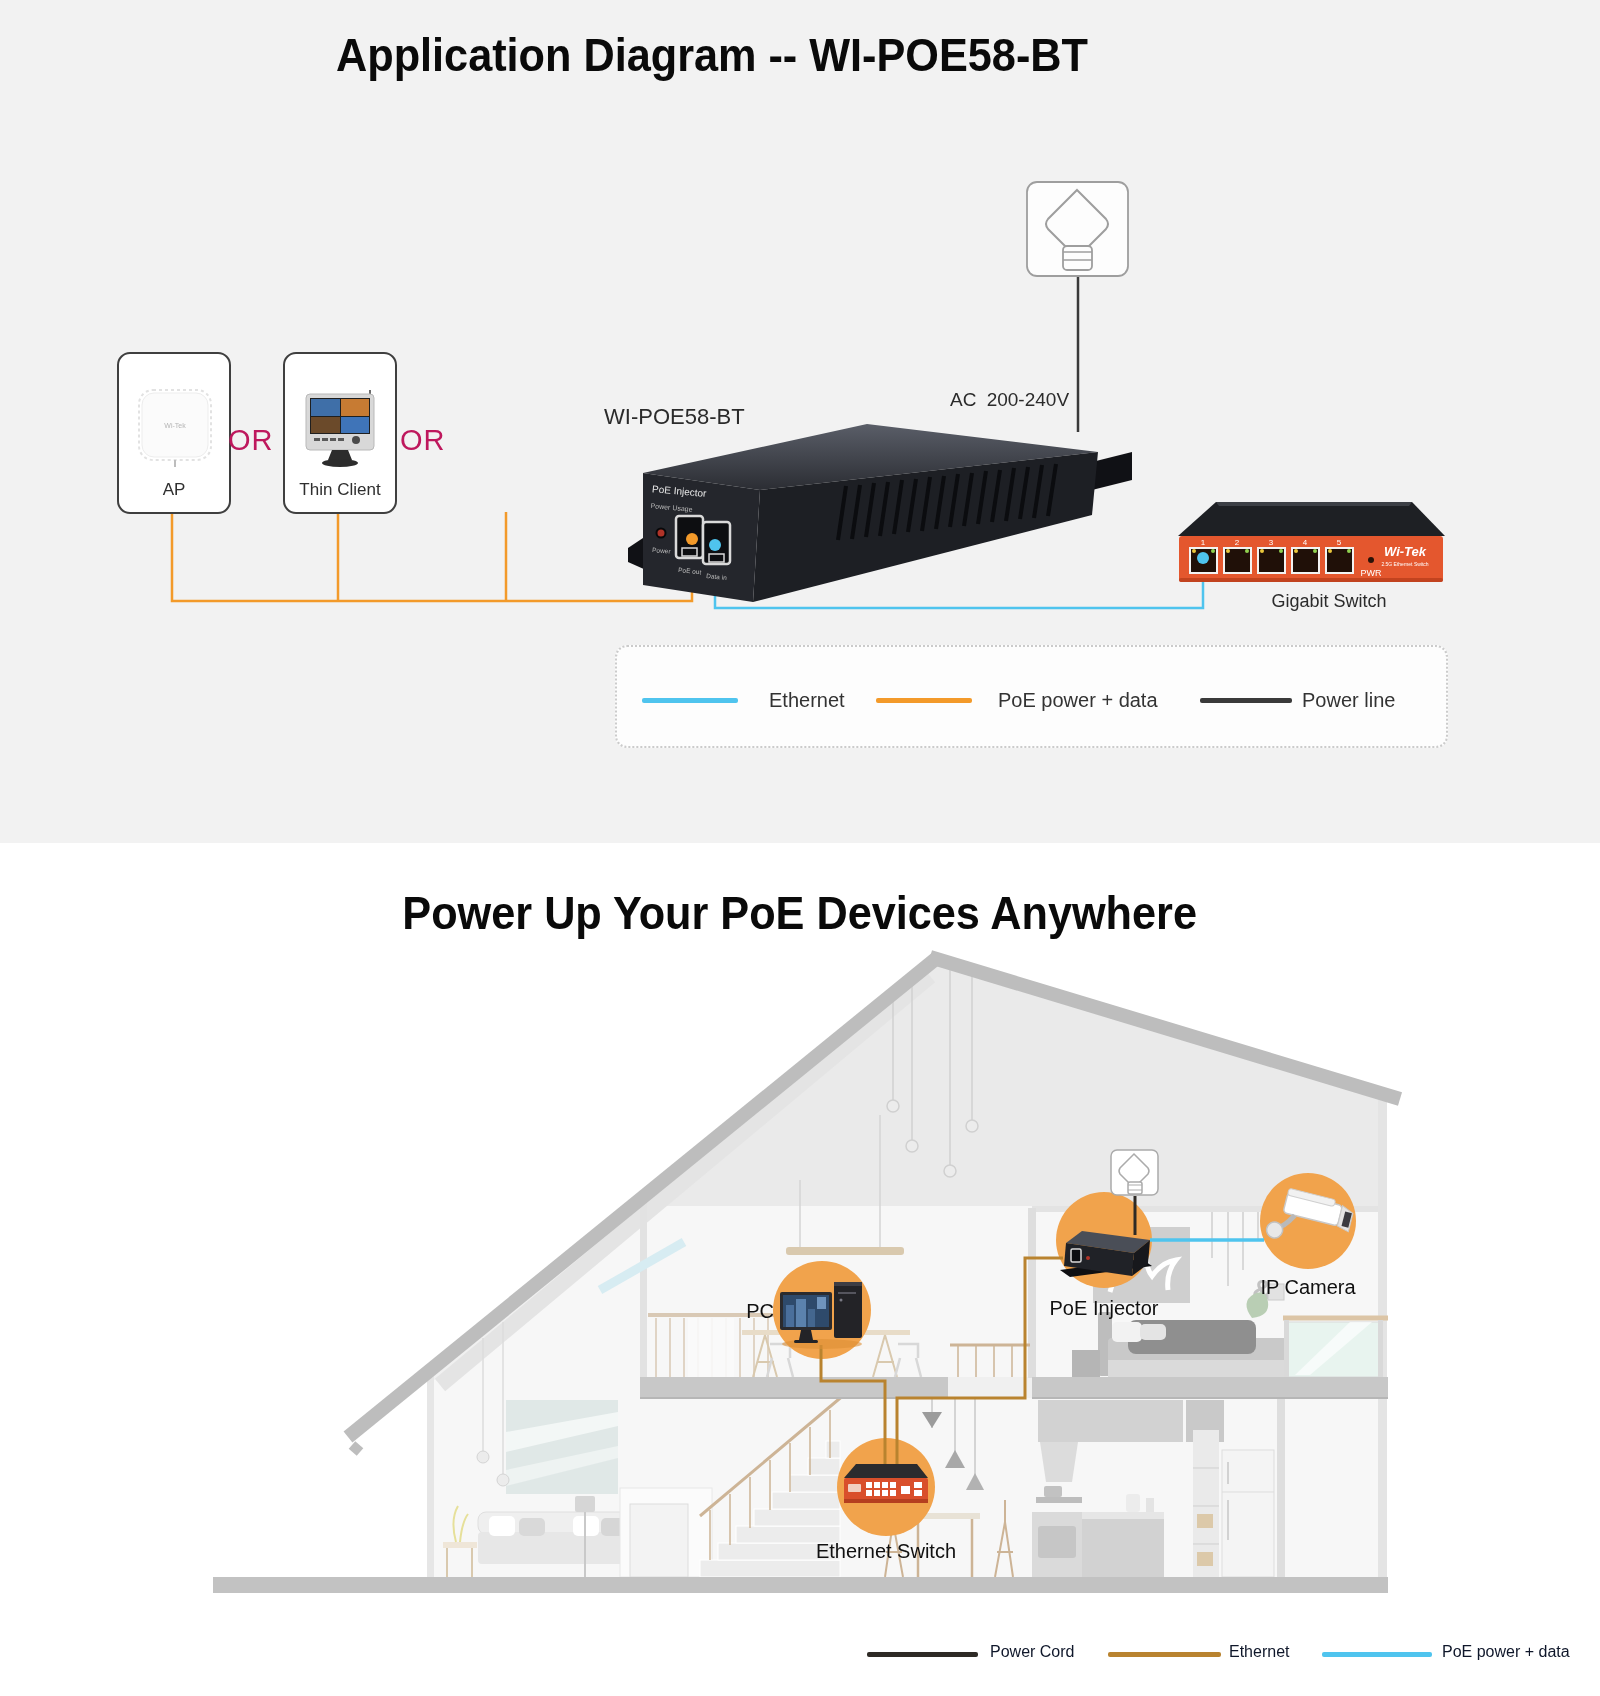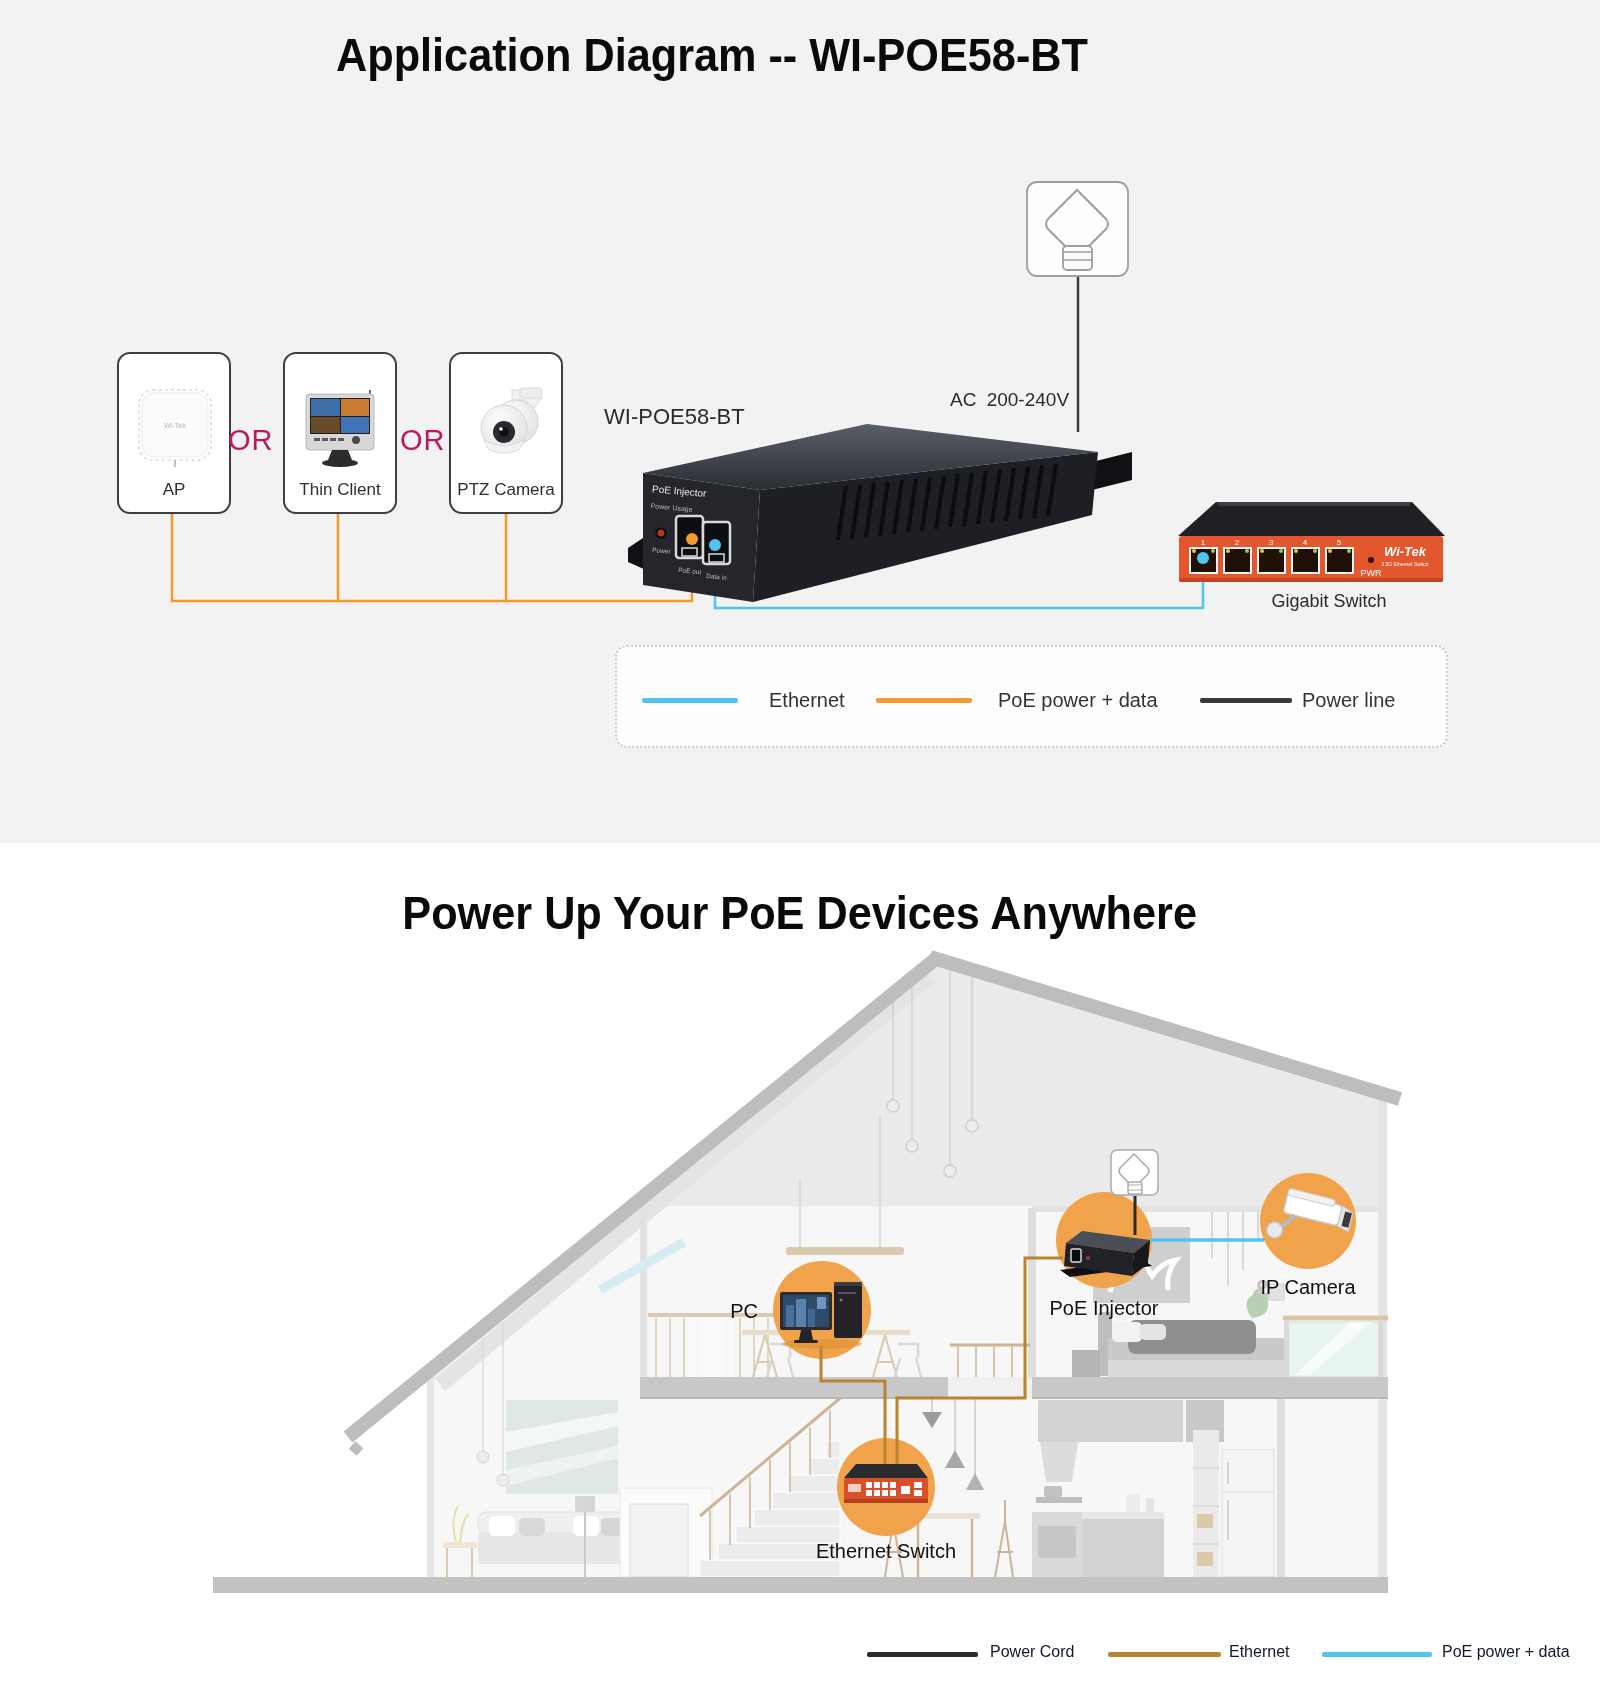--- a/index.html
+++ b/index.html
@@ -20,21 +20,21 @@
   .or{top:424px;width:44px;text-align:center;font-size:29px;color:#be185d;letter-spacing:1px;}
   .lbl{color:#2b2b2b;white-space:nowrap;}
   #injector-name{left:604px;top:404px;font-size:22px;}
   #ac-label{left:950px;top:389px;font-size:19px;word-spacing:5px;}
   #gswitch-label{left:1249px;top:591px;width:160px;text-align:center;font-size:18px;}
   #legend1{left:615px;top:645px;width:833px;height:103px;border:2px dotted #cbcbcb;
            border-radius:12px;background:#fdfdfd;box-sizing:border-box;}
   .leg1-line{position:absolute;top:51px;height:5px;border-radius:2px;}
   .leg1-text{position:absolute;top:42px;font-size:20px;color:#333;white-space:nowrap;}
   .s2label{font-size:20px;color:#101010;white-space:nowrap;}
-  #pc-label{left:692px;top:1300px;width:66px;text-align:right;}
+  #pc-label{left:708px;top:1300px;width:66px;text-align:right;}
   #inj2-label{left:1024px;top:1297px;width:160px;text-align:center;}
   #cam-label{left:1247px;top:1276px;width:122px;text-align:center;}
   #esw-label{left:796px;top:1540px;width:180px;text-align:center;}
   .leg2-line{position:absolute;top:1652px;height:5px;border-radius:2px;}
   .leg2-text{position:absolute;top:1643px;font-size:16px;color:#0f172a;white-space:nowrap;}
   svg{position:absolute;left:0;top:0;}
   text{font-family:"Liberation Sans",sans-serif;}
 </style>
 </head>
 <body>
@@ -470,33 +470,20 @@
         <circle cx="58" cy="60" r="4" fill="#4a4a4a"></circle>
       </g>
       <polygon points="34,70 50,70 54,80 30,80" fill="#2c2c2c"></polygon>
       <ellipse cx="42" cy="83" rx="18" ry="4" fill="#2c2c2c"></ellipse>
     </svg>
     <div class="dev-label">Thin Client</div>
   </div>
 
   <div class="abs or" style="left:400px;top:424px">OR</div>
 
-  <div class="abs dev-box" style="left:449px">
-    <svg class="dev-icon" width="84" height="92">
-      <path d="M48,10 h24 l6,8 -8,10 -10,-8 q-8,-2 -12,6 Z" fill="#f1f1f1" stroke="#d9d9d9"></path>
-      <rect x="56" y="8" width="22" height="10" rx="3" fill="#ededed" stroke="#d9d9d9"></rect>
-      <path d="M30,42 a22,22 0 1 1 0,0.01" fill="url(#domeG)" stroke="#d4d4d4"></path>
-      <circle cx="40" cy="48" r="23" fill="url(#domeG)" stroke="#d4d4d4"></circle>
-      <path d="M20,60 q20,12 40,0 l-4,9 q-16,8 -32,0 Z" fill="#f3f3f3" stroke="#dcdcdc"></path>
-      <circle cx="40" cy="52" r="11" fill="#2a2a30"></circle>
-      <circle cx="40" cy="52" r="5" fill="#111114"></circle>
-      <circle cx="37" cy="49" r="1.8" fill="#ffffff"></circle>
-    </svg>
-    <div class="dev-label">PTZ Camera</div>
-  </div>
 
   <div class="abs lbl" id="injector-name">WI-POE58-BT</div>
   <div class="abs lbl" id="ac-label">AC 200-240V</div>
   <div class="abs lbl" id="gswitch-label">Gigabit Switch</div>
 
   <div id="legend1" class="abs">
     <div class="leg1-line" style="left: 25px; width: 96px; background: rgb(79, 196, 238);"></div>
     <div class="leg1-text" style="left:152px">Ethernet</div>
     <div class="leg1-line" style="left: 259px; width: 96px; background: rgb(243, 154, 42);"></div>
     <div class="leg1-text" style="left:381px">PoE power + data</div>

